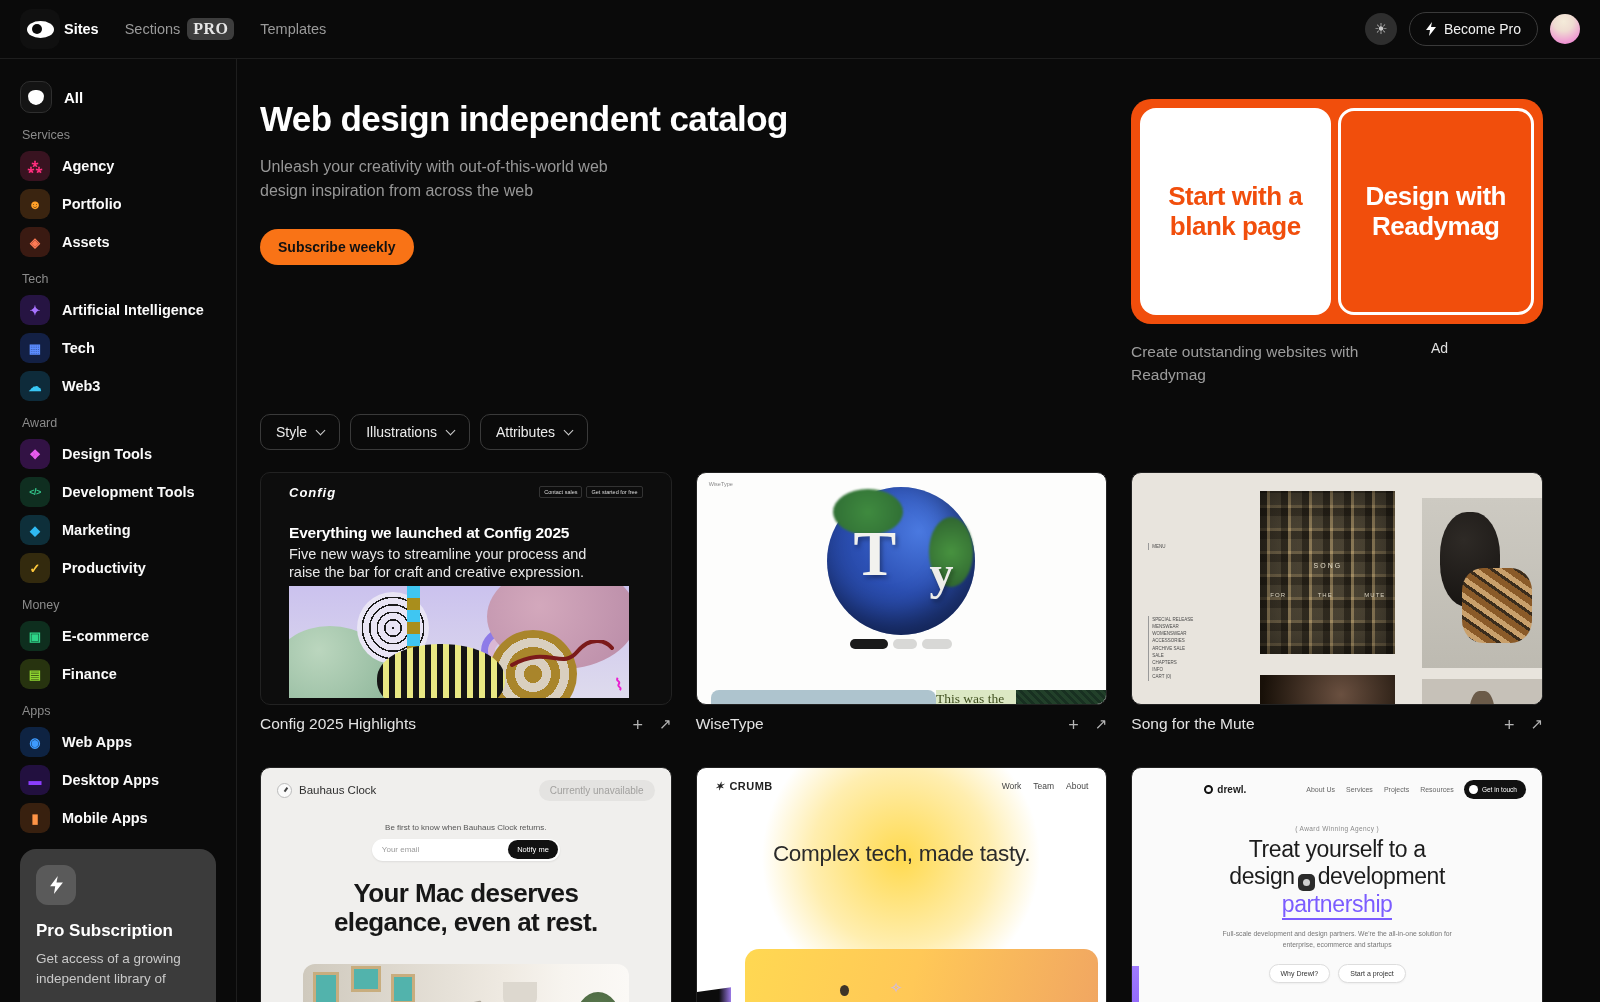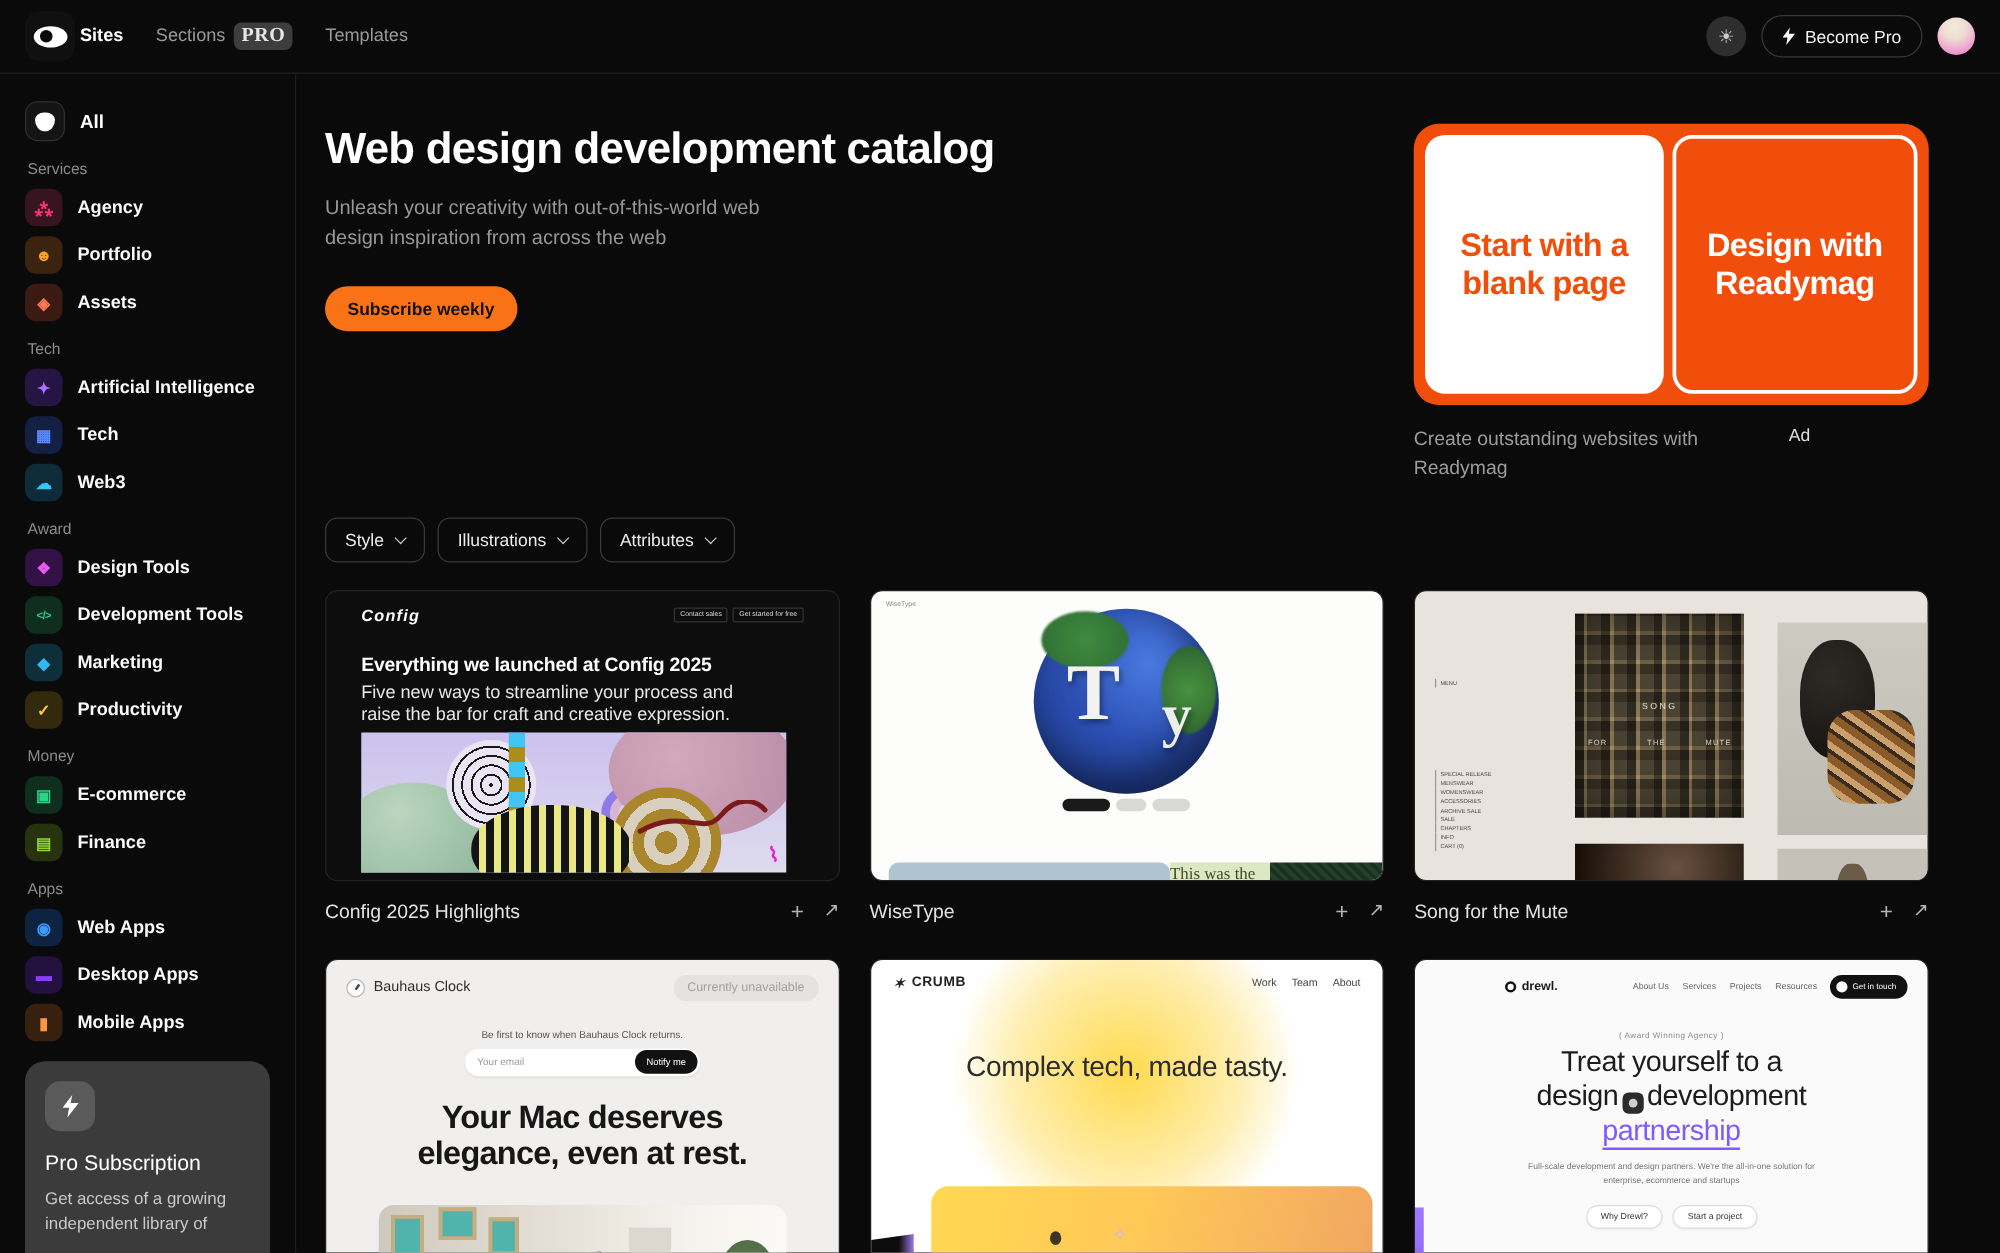--- a/index.html
+++ b/index.html
@@ -45,21 +45,21 @@
   .ic-tech{background:#13204 4;color:#5B8CFF}.ic-tech{background:#132044;color:#5B8CFF}
   .ic-web3{background:#0E2B3A;color:#38C7F5}.ic-design{background:#321244;color:#E95BF0}
   .ic-dev{background:#0F2E20;color:#35C98E;font-size:9px;letter-spacing:-.5px}
   .ic-marketing{background:#0E2F3A;color:#2FB9F2}.ic-productivity{background:#332A0E;color:#FFC93C}
   .ic-ecom{background:#0E2E1E;color:#2ED488}.ic-finance{background:#27330F;color:#8FD630}
   .ic-webapps{background:#0E2342;color:#3E9BFF}.ic-desktop{background:#22103F;color:#8B3DFF}
   .ic-mobile{background:#38200F;color:#FF9446}
   .pro-card { margin-top:16px; background:#3B3B3B; border-radius:16px; padding:16px; height:220px;}
   .pro-ic { width:40px; height:40px; border-radius:12px; background:#5A5A5A;
     display:flex; align-items:center; justify-content:center; margin-bottom:16px;}
-  .pro-card h3 { font-size:17px; font-weight:400; margin-bottom:8px; }
+  .pro-card h3 { font-size:17px; font-weight:700; margin-bottom:8px; }
   .pro-card p { font-size:13.5px; color:#C9C9C9; line-height:1.45; }
 
   
   .main { margin-left:237px; padding:99px 57px 0 23px; }
   .head-row { display:grid; grid-template-columns:1fr 412px; }
   h1.page-title { font-size:35px; font-weight:700; letter-spacing:-.6px; margin-bottom:16px;}
   .subtitle { font-size:16px; color:#979797; line-height:1.5; max-width:390px; }
   .subscribe { display:inline-block; margin-top:26px; background:#f97316; color:#111;
     font-size:14px; font-weight:600; border-radius:999px; padding:10px 18px; }
 
@@ -76,21 +76,21 @@
   .filters { display:flex; gap:10px; margin-top:27px; }
   .filter { display:flex; align-items:center; border:1px solid #3A3A3A; border-radius:10px;
     padding:9px 15px; font-size:14px; color:#ECECEC; gap:10px;}
   .chev { width:7px; height:7px; border-right:1.6px solid #CFCFCF; border-bottom:1.6px solid #CFCFCF;
     transform:rotate(45deg); margin-top:-3px;}
 
   .grid { display:grid; grid-template-columns:repeat(3,1fr); column-gap:24px; row-gap:22px; margin-top:22px;}
   .thumb { position:relative; height:233px; border-radius:10px; overflow:hidden; cursor:pointer;
     border:1px solid #222; }
   .row2 .thumb { height:300px; }
-  .cap { display:flex; align-items:center; margin-top:10px; height:30px; }
+  .cap { display:flex; align-items:flex-start; margin-top:10px; height:30px; }
   .cap .t { font-size:15.5px; color:#E3E3E3; }
   .cap .icons { margin-left:auto; display:flex; gap:16px; color:#B5B5B5; }
   .cap .icons span { font-size:18px; cursor:pointer; }
 
   
   .c-config { background:#0D0D0D; padding:12px 28px; }
   .cfg-top { display:flex; align-items:center; }
   .cfg-logo { font-weight:800; font-size:13px; letter-spacing:1px; font-style:italic; }
   .cfg-links { margin-left:auto; display:flex; gap:4px; font-size:5.5px; color:#ddd; }
   .cfg-links span { border:1px solid #333; border-radius:2px; padding:2px 4px;}
@@ -358,21 +358,21 @@
         </svg>
     </div>
     <h3>Pro Subscription</h3>
     <p>Get access of a growing independent library of</p>
   </div>
 </aside>
 
 <main class="main">
   <div class="head-row">
     <div>
-      <h1 class="page-title">Web design development catalog</h1>
+      <h1 class="page-title">Web design independent catalog</h1>
       <p class="subtitle">Unleash your creativity with out-of-this-world web design inspiration from across the web</p>
       <span class="subscribe">Subscribe weekly</span>
     </div>
     <div>
       <div class="ad-box">
         <div class="ad-panel ad-left">
             <span style="max-width:150px">Start with a blank page</span>
           </div>
         <div class="ad-panel ad-right">
             <span style="max-width:160px">Design with Readymag</span>

